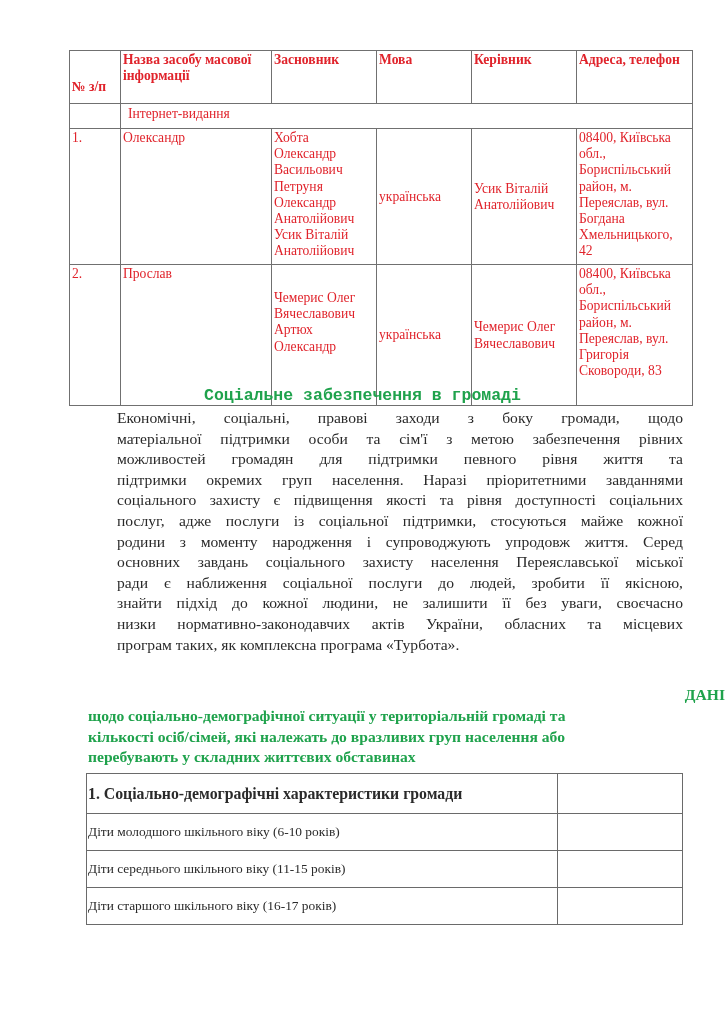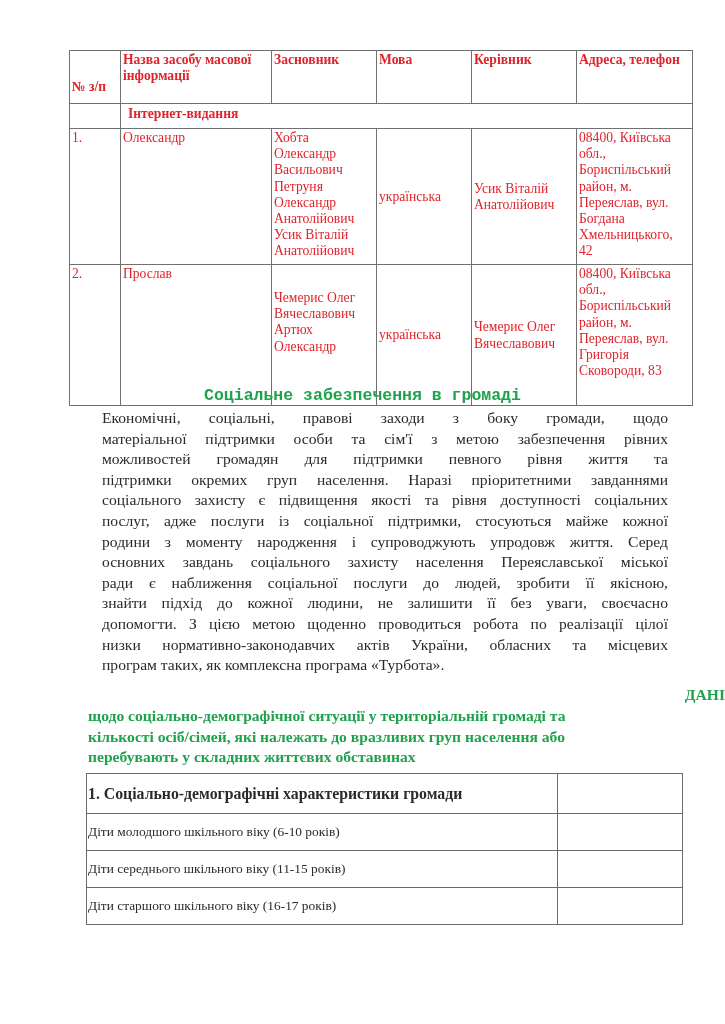--- a/index.html
+++ b/index.html
@@ -12,33 +12,33 @@
   .media-table td { border: 1px solid #707070; vertical-align: top; padding: 1px 2px 0 2px;
                     color: #e0232b; font-size: 13.6px; line-height: 16.2px; }
   .media-table col.c1 { width: 51px; }
   .media-table col.c2 { width: 151px; }
   .media-table col.c3 { width: 105px; }
   .media-table col.c4 { width: 95px; }
   .media-table col.c5 { width: 105px; }
   .media-table col.c6 { width: 116px; }
   .media-table tr.head td { font-weight: bold; height: 43px; margin-top: 16px; }
   .media-table tr.head td.num { vertical-align: bottom; padding-bottom: 8px; }
-  .media-table tr.section td { height: 23px; font-weight: bold; margin-left: 37px; }
+  .media-table tr.section td { height: 23px; font-weight: normal; margin-left: 37px; }
   .media-table tr.section td .sec-label { display: inline-block; padding-left: 5px; padding-top: 1px; }
   .media-table tr.row1 td { height: 134px; }
   .media-table tr.row2 td { height: 115px; }
   .media-table td.mid { vertical-align: middle; }
   .media-table td.mid2 { vertical-align: top; padding-top: 25px; }
   .media-table td .line { display: block; }
 
   
   .section-title { position: absolute; left: 0; width: 725px; top: 386px; text-align: center;
                    font-family: Liberation Mono, monospace; font-weight: bold;
                    font-size: 16.5px; color: #1fa24c; }
-  .body-text { position: absolute; left: 102px; top: 408px; width: 566px;
+  .body-text { position: absolute; left: 117px; top: 408px; width: 566px;
                font-size: 15.6px; line-height: 20.6px; color: #2a2a2a; text-align: justify; }
   .body-text .ln { display: block; text-align: justify; text-align-last: justify; white-space: nowrap; }
   .body-text .ln.last { text-align-last: left; }
 
   .data-title { position: absolute; left: 0; width: 725px; top: 686px; text-align: right;
                 font-weight: bold; font-size: 15.6px; color: #1fa24c; }
   .data-subtitle { position: absolute; left: 88px; top: 706px; width: 600px;
                    font-weight: bold; font-size: 15.6px; line-height: 20.6px; color: #1fa24c; }
   .data-subtitle span { display: block; white-space: nowrap; }
 
@@ -144,21 +144,20 @@
   <span class="ln">Економічні, соціальні, правові заходи з боку громади, щодо</span>
   <span class="ln">матеріальної підтримки особи та сім'ї з метою забезпечення рівних</span>
   <span class="ln">можливостей громадян для підтримки певного рівня життя та</span>
   <span class="ln">підтримки окремих груп населення. Наразі пріоритетними завданнями</span>
   <span class="ln">соціального захисту є підвищення якості та рівня доступності соціальних</span>
   <span class="ln">послуг, адже послуги із соціальної підтримки, стосуються майже кожної</span>
   <span class="ln">родини з моменту народження і супроводжують упродовж життя. Серед</span>
   <span class="ln">основних завдань соціального захисту населення Переяславської міської</span>
   <span class="ln">ради є наближення соціальної послуги до людей, зробити її якісною,</span>
   <span class="ln">знайти підхід до кожної людини, не залишити її без уваги, своєчасно</span>
-  <span class="ln">допомогти. З цією метою щоденно проводиться робота по реалізації цілої</span>
   <span class="ln">низки нормативно-законодавчих актів України, обласних та місцевих</span>
   <span class="ln last">програм таких, як комплексна програма «Турбота».</span>
 </div>
 
 <div class="data-title">ДАНІ</div>
 <div class="data-subtitle">
   <span>щодо соціально-демографічної ситуації у територіальній громаді та</span>
   <span>кількості осіб/сімей, які належать до вразливих груп населення або</span>
   <span>перебувають у складних життєвих обставинах</span>
 </div>

